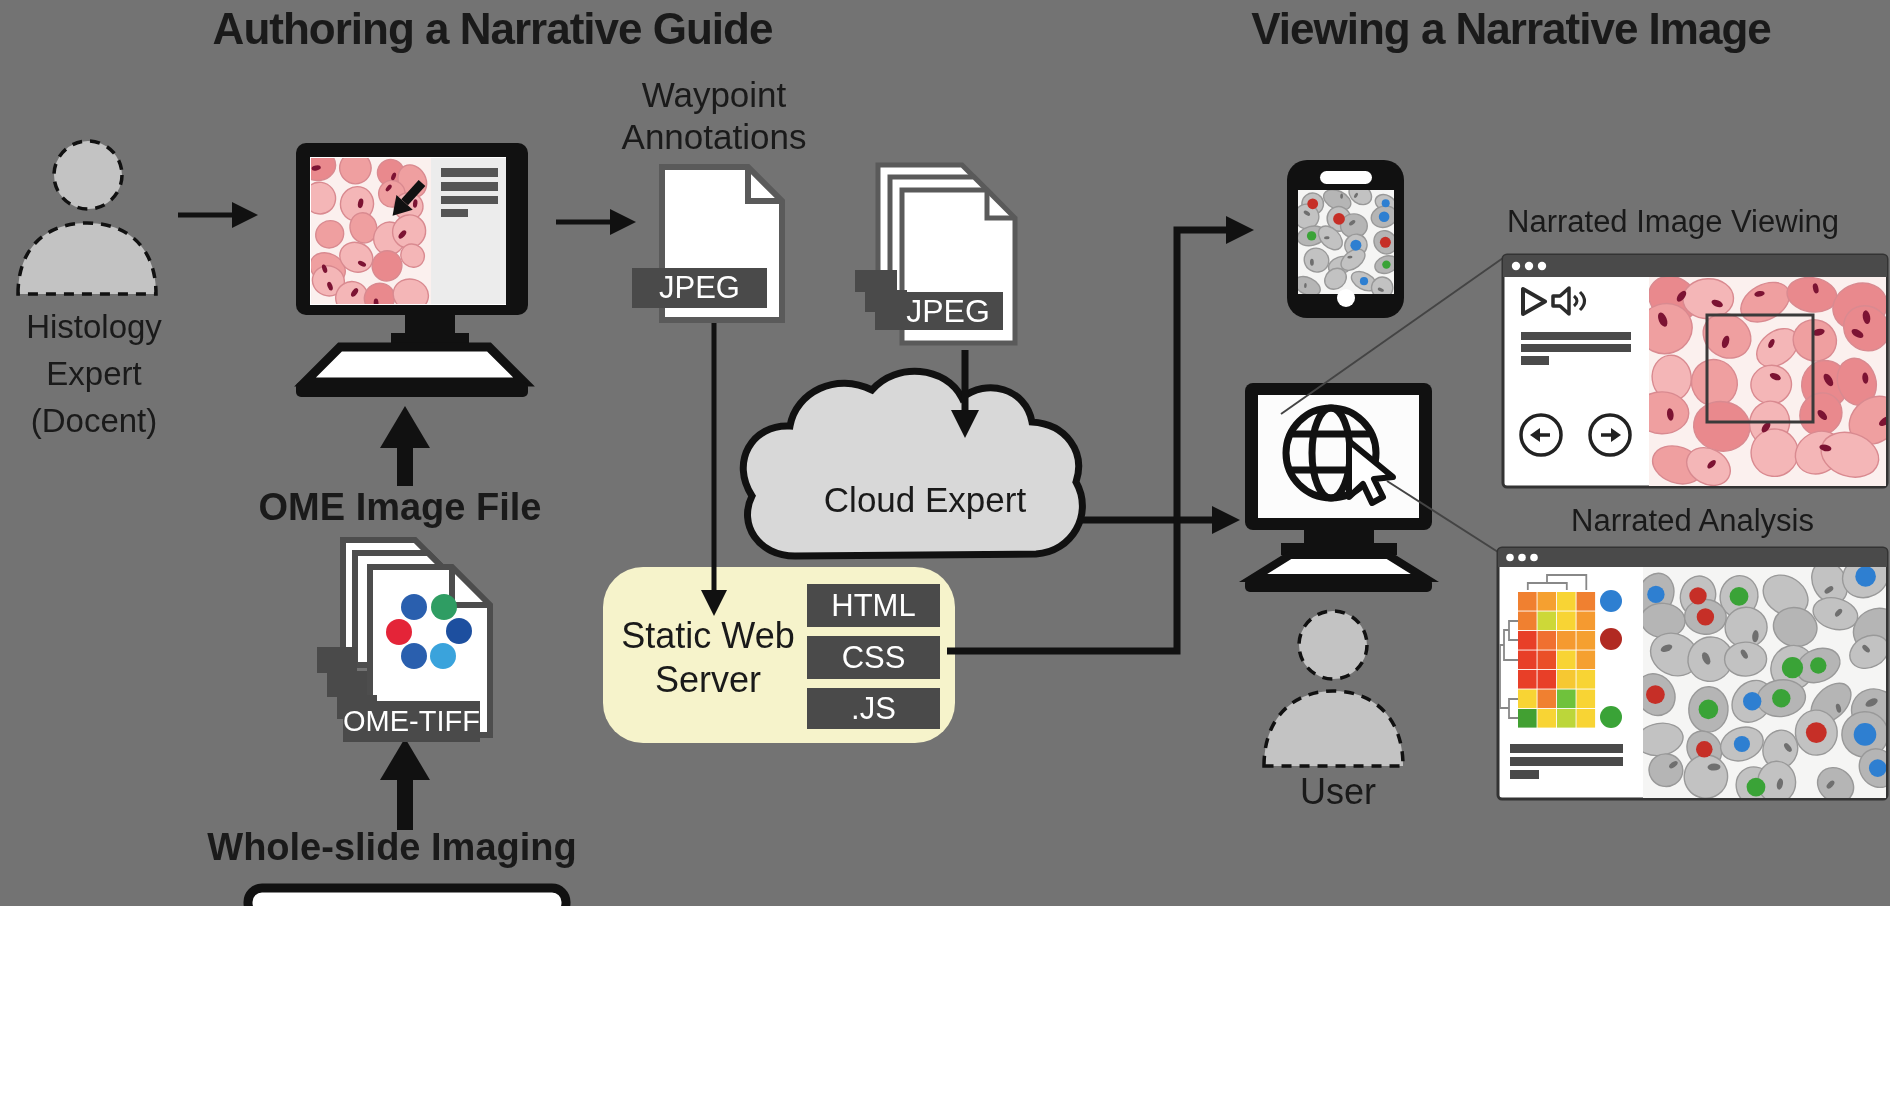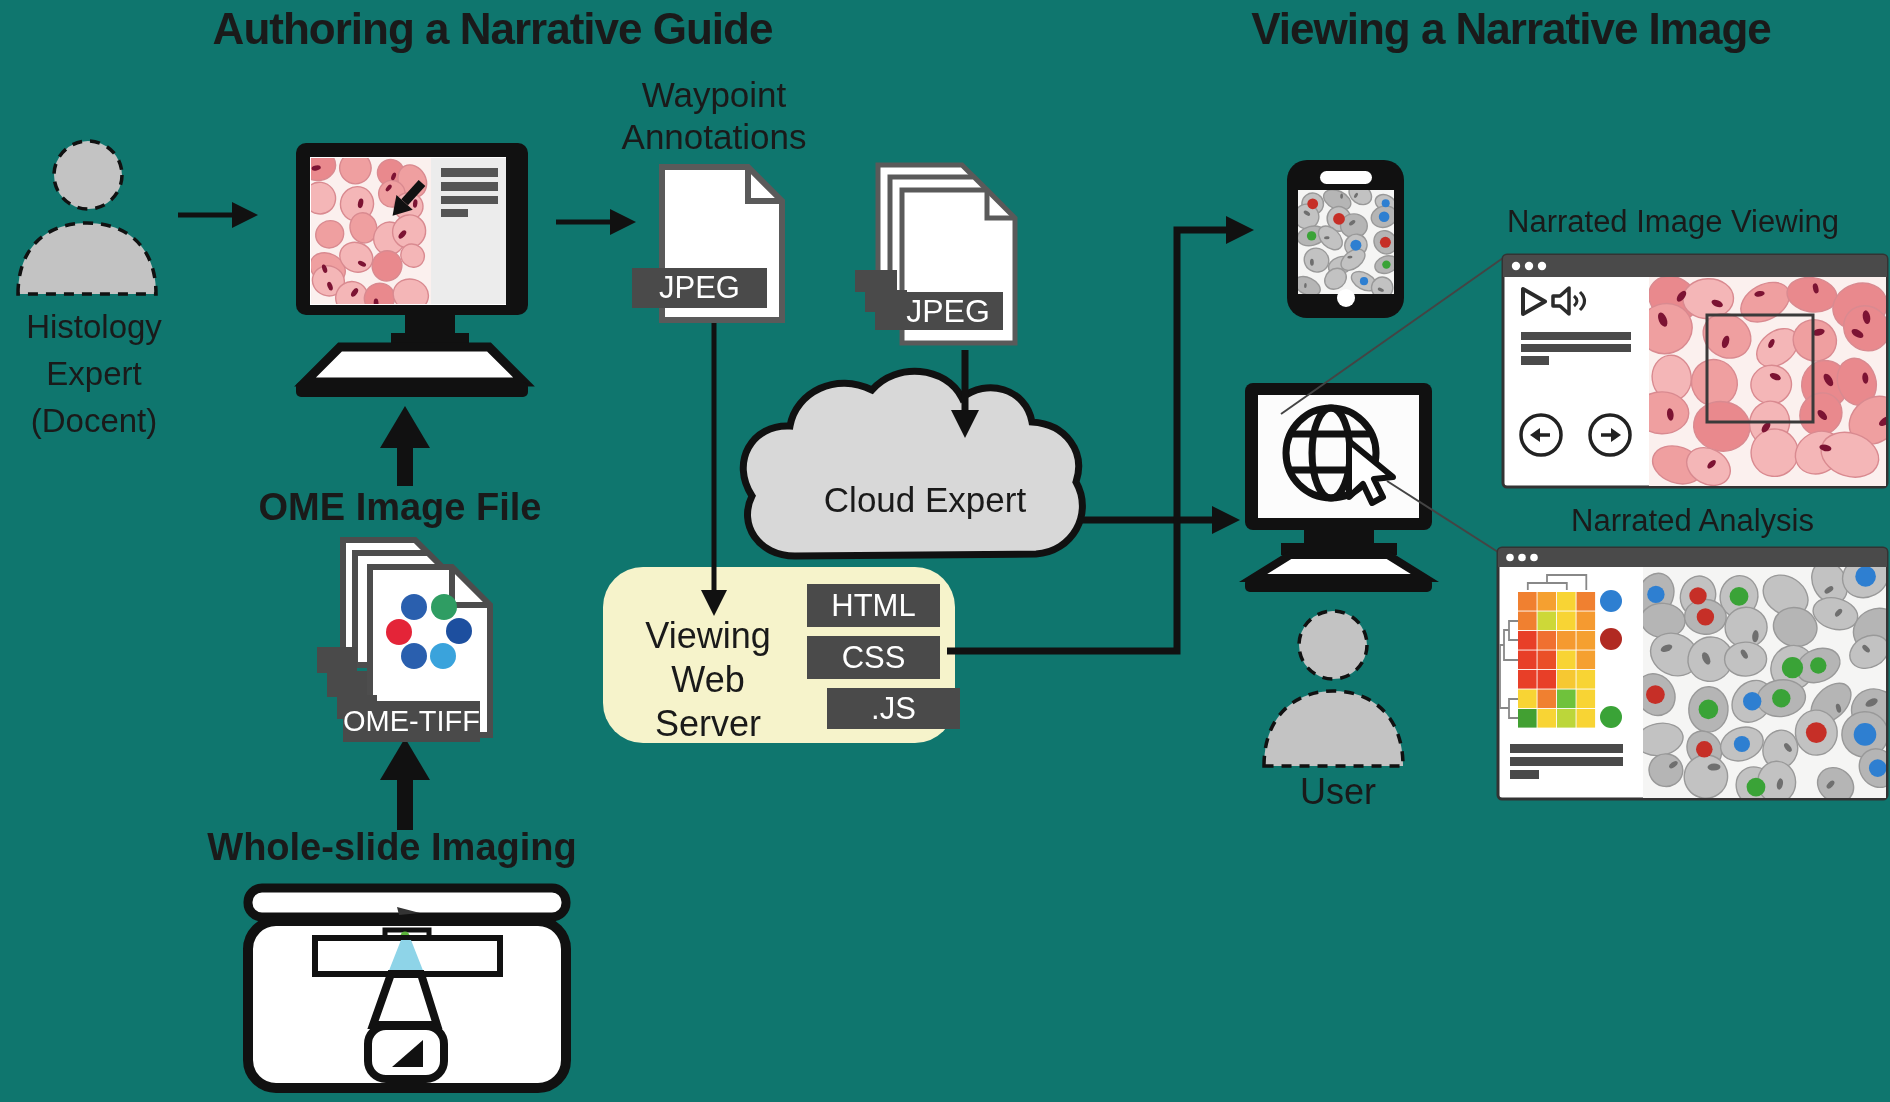--- a/index.html
+++ b/index.html
@@ -1,16 +1,16 @@
 <!DOCTYPE html>
 <html style="--badge: #4a4a4a;"><head>
 <meta charset="utf-8">
 <style>
   html,body{margin:0;padding:0;background:#fff;}
-  .stage{position:relative;width:1890px;height:1102px;background:#0f766e;overflow:hidden;
+  .stage{position:relative;width:1890px;height:906px;background:#737373;overflow:hidden;
          font-family:"Liberation Sans", sans-serif;color:#1a1a1a;}
   .stage svg.base{position:absolute;left:0;top:0;}
   .lbl{position:absolute;text-align:center;white-space:pre-line;line-height:1.22;}
   .title{font-weight:bold;font-size:44px;letter-spacing:-1px;}
   .sub{font-size:35px;line-height:42px;}
   .boldlbl{font-weight:bold;font-size:38px;}
   .badge{position:absolute;display:flex;align-items:center;justify-content:center;
          background:var(--badge,#4a4a4a);color:#fff;}
 </style>
 </head>
@@ -454,25 +454,25 @@
 (Docent)</div>
 
 <div class="lbl sub" style="left:610px;top:74px;width:208px;">Waypoint
 Annotations</div>
 
 <div class="badge" style="left:632px;top:268px;width:135px;height:40px;font-size:31px;">JPEG</div>
 <div class="badge" style="left:893px;top:292px;width:110px;height:38px;font-size:32px;">JPEG</div>
 
 <div class="lbl" style="left:775px;top:479px;width:300px;font-size:35px;">Cloud Expert</div>
 
-<div class="lbl" style="left:608px;top:614px;width:200px;font-size:36px;line-height:44px;">Viewing Web
+<div class="lbl" style="left:608px;top:614px;width:200px;font-size:36px;line-height:44px;">Static Web
 Server</div>
 <div class="badge" style="left:807px;top:584px;width:133px;height:43px;font-size:31px;">HTML</div>
 <div class="badge" style="left:807px;top:636px;width:133px;height:43px;font-size:31px;">CSS</div>
-<div class="badge" style="left:807px;top:688px;width:133px;height:41px;font-size:31px;margin-left:20px;">.JS</div>
+<div class="badge" style="left:807px;top:688px;width:133px;height:41px;font-size:31px;">.JS</div>
 
 <div class="lbl boldlbl" style="left:250px;top:484px;width:300px;">OME Image File</div>
 <div class="badge" style="left:343px;top:673px;width:137px;height:41px;font-size:29px;margin-top:28px;">OME-TIFF</div>
 <div class="lbl boldlbl" style="left:192px;top:824px;width:400px;">Whole-slide Imaging</div>
 
 <div class="lbl" style="left:1268px;top:770px;width:140px;font-size:36px;">User</div>
 <div class="lbl" style="left:1503px;top:203px;width:340px;font-size:31px;">Narrated Image Viewing</div>
 <div class="lbl" style="left:1520px;top:502px;width:345px;font-size:31px;">Narrated Analysis</div>
 
 </div>

